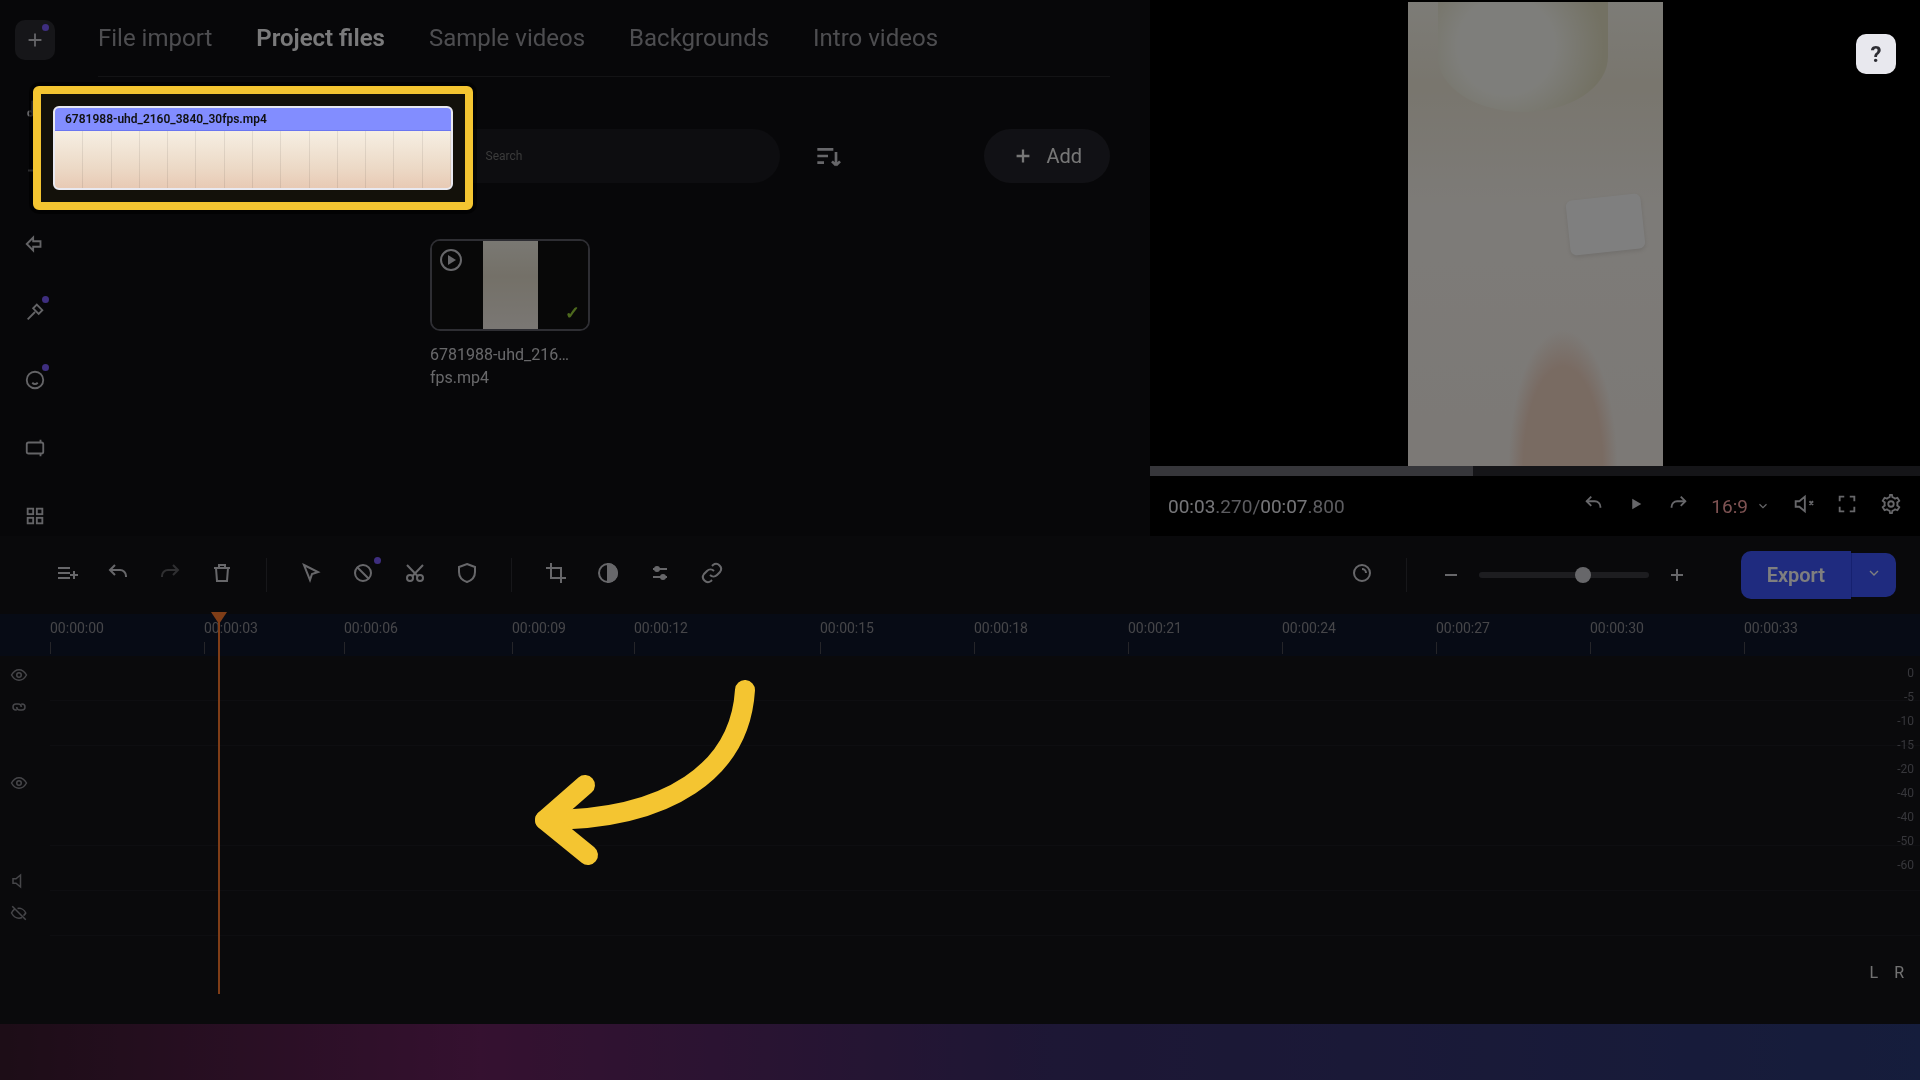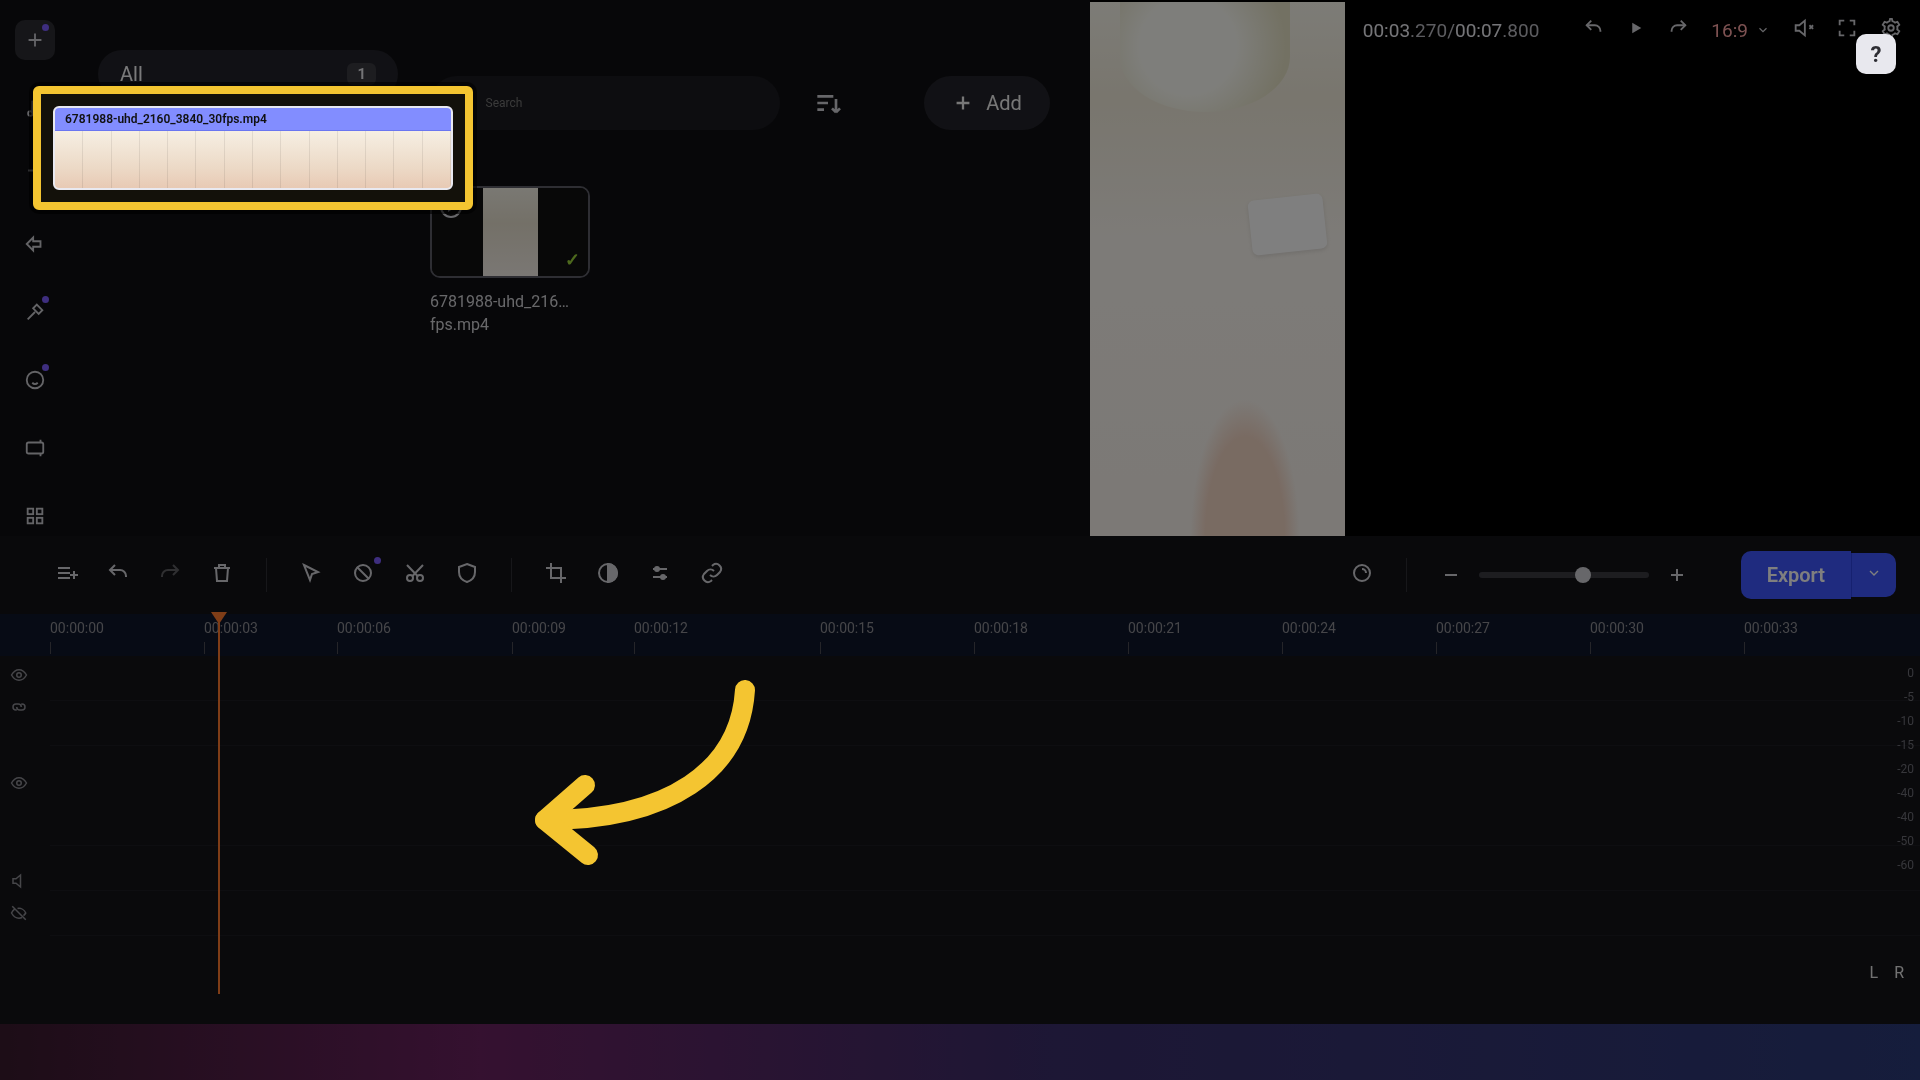--- a/index.html
+++ b/index.html
@@ -41,21 +41,21 @@
   .addbtn svg{width:22px;height:22px;stroke:#eee;stroke-width:2.5;fill:none;}
   .thumb { width:160px; height:92px; border:2px solid #5d5d66; border-radius:10px; background:#0b0b0d; display:flex; overflow:hidden; position:relative;}
   .thumb .side{flex:1;background:#111;}
   .thumb .img{width:55px;background:linear-gradient(180deg,#f4f1e6 0%, #e8e1d0 40%, #f5efe8 100%);}
   .thumb .play{position:absolute;left:8px;top:8px;width:22px;height:22px;border:2px solid #cfcfd5;border-radius:50%;}
   .thumb .play::after{content:"";position:absolute;left:6px;top:4px;border-left:8px solid #cfcfd5;border-top:5px solid transparent;border-bottom:5px solid transparent;}
   .thumb .chk{position:absolute;right:8px;bottom:6px;color:#9ad33a;font-size:18px;font-weight:bold;}
   .assetname{font-size:16px;color:#d0d0d5;margin-top:12px;line-height:1.45;max-width:170px;}
 
   
-  .preview { flex:0 0 770px; background:#000; display:flex; flex-direction:row; }
+  .preview { flex:0 0 770px; background:#000; display:flex; flex-direction:column; }
   .vwrap{ flex:1; display:flex; align-items:stretch; justify-content:center; position:relative; padding:2px 0 0 0;}
   .portrait { width:255px; background:linear-gradient(180deg,#faf8ee 0%, #f2ecdc 18%, #fbf7f1 45%, #f8f2ec 100%); position:relative; }
   .portrait .flower{position:absolute;top:0;left:30px;width:170px;height:110px;background:radial-gradient(circle at 40% 40%, #fdfdf6 0 40%, #e7e3c7 80%);border-radius:0 0 60% 60%;}
   .portrait .pad{position:absolute;right:20px;top:195px;width:75px;height:55px;background:#fff;border-radius:6px;transform:rotate(-6deg);box-shadow:0 2px 4px rgba(0,0,0,0.1);}
   .portrait .hand{position:absolute;left:85px;bottom:0;width:140px;height:175px;background:radial-gradient(ellipse at 50% 100%, #f3d6c5 0 40%, transparent 55%);}
   .scrub{height:10px;background:#2b2b31;position:relative;}
   .scrub .fill{position:absolute;left:0;top:0;bottom:0;width:42%;background:#6d6d75;}
   .pvbar{height:60px;display:flex;align-items:center;padding:0 18px;gap:22px;color:#b9b9c0;font-family:ui-monospace,Menlo,monospace;font-size:19px;}
   .pvbar .time .cur{color:#eaeaf0;}
   .pvbar .grow{flex:1;}
@@ -161,20 +161,27 @@
           <svg viewBox="0 0 24 24">
             <rect x="4" y="4" width="6" height="6"></rect>
             <rect x="14" y="4" width="6" height="6"></rect>
             <rect x="4" y="14" width="6" height="6"></rect>
             <rect x="14" y="14" width="6" height="6"></rect>
           </svg>
         </div>
     </div>
 
     <div class="panel">
+      <div class="tabs">
+        <div class="tab">File import</div>
+        <div class="tab active">Project files</div>
+        <div class="tab">Sample videos</div>
+        <div class="tab">Backgrounds</div>
+        <div class="tab">Intro videos</div>
+      </div>
 
       <div class="row2">
         <div class="catlist">
           <div class="cat active">
             <span>All</span>
             <span class="cnt">1</span>
           </div>
           <div class="cat plain" style="margin-top:10px;">
             <span>Video</span>
             <span class="cnt">1</span>
@@ -333,21 +340,21 @@
         <div class="main">Export</div>
         <div class="dd"><svg viewBox="0 0 24 24">
               <path d="M6 9l6 6 6-6"></path>
             </svg></div>
       </div>
     </div>
 
     <div class="ruler">
       <span class="tick" style="left:50px">00:00:00</span>
       <span class="tick" style="left:204px">00:00:03</span>
-      <span class="tick" style="left:337px">00:00:06</span>
+      <span class="tick" style="left:344px">00:00:06</span>
       <span class="tick" style="left:512px">00:00:09</span>
       <span class="tick" style="left:634px">00:00:12</span>
       <span class="tick" style="left:820px">00:00:15</span>
       <span class="tick" style="left:974px">00:00:18</span>
       <span class="tick" style="left:1128px">00:00:21</span>
       <span class="tick" style="left:1282px">00:00:24</span>
       <span class="tick" style="left:1436px">00:00:27</span>
       <span class="tick" style="left:1590px">00:00:30</span>
       <span class="tick" style="left:1744px">00:00:33</span>
       <div class="playhead"></div>

